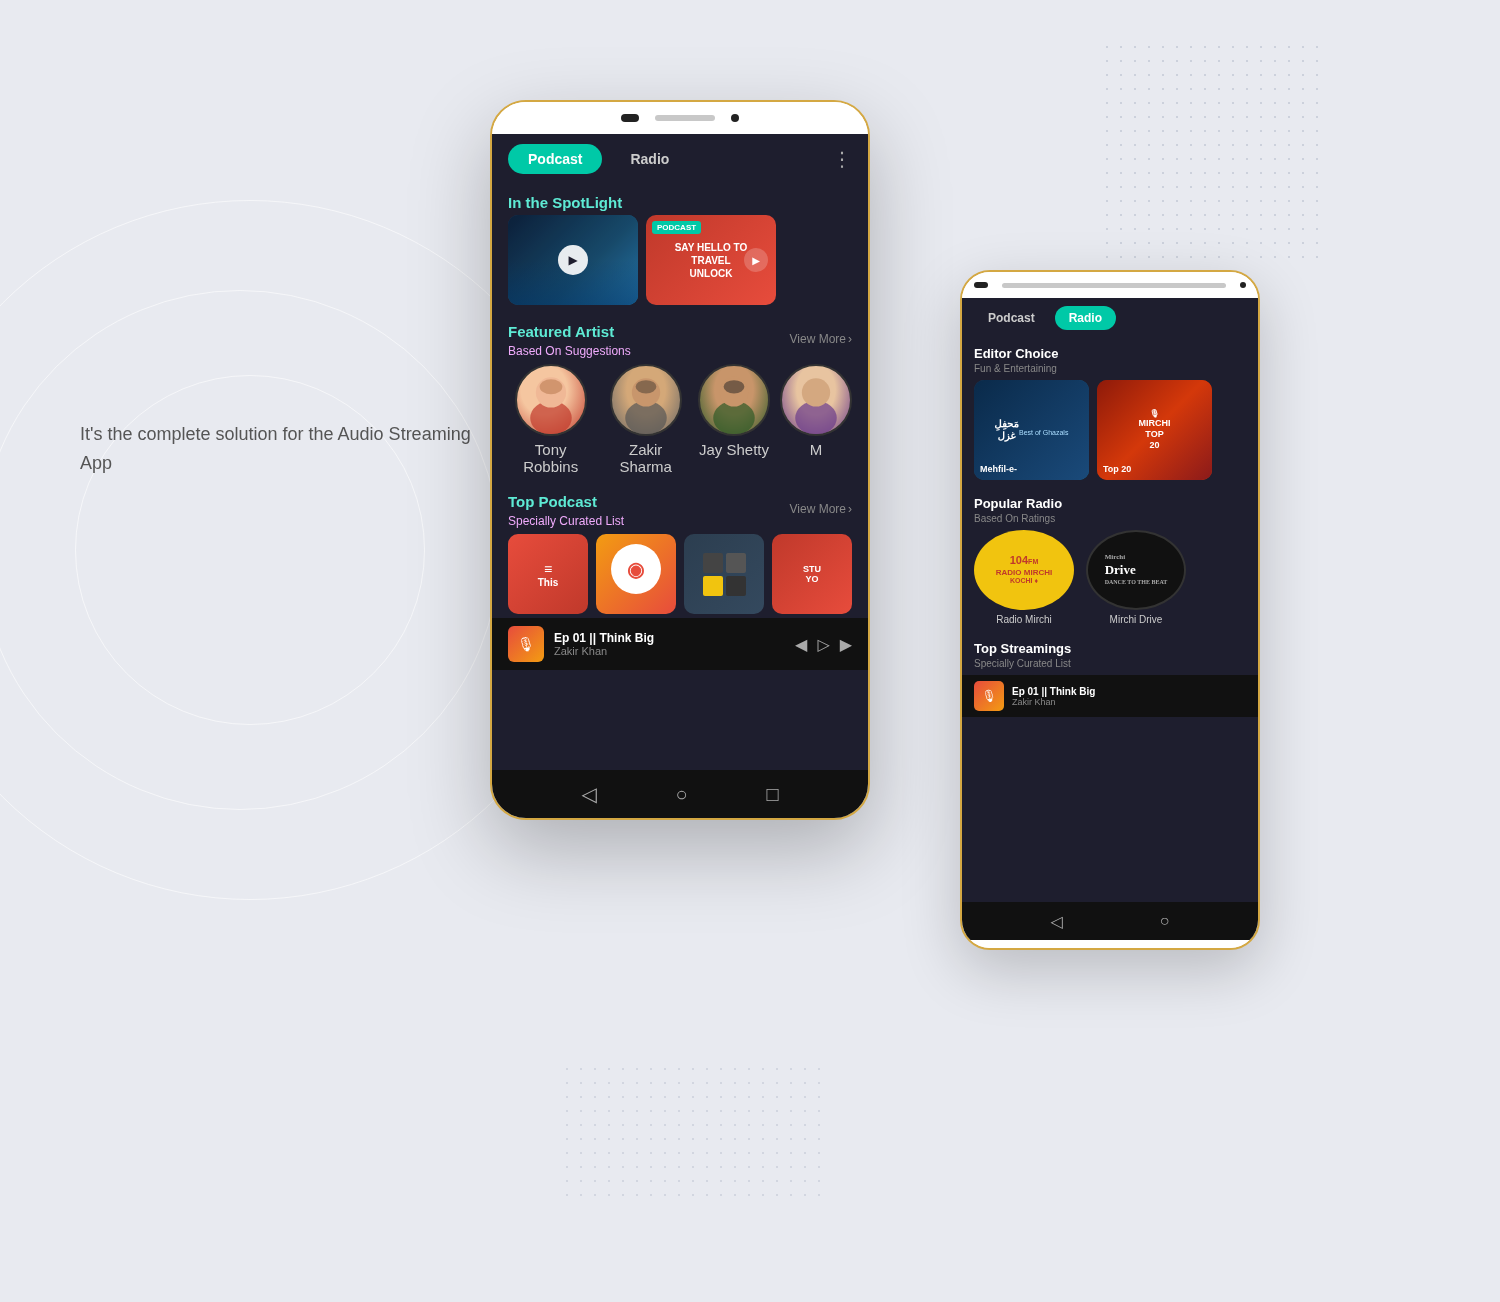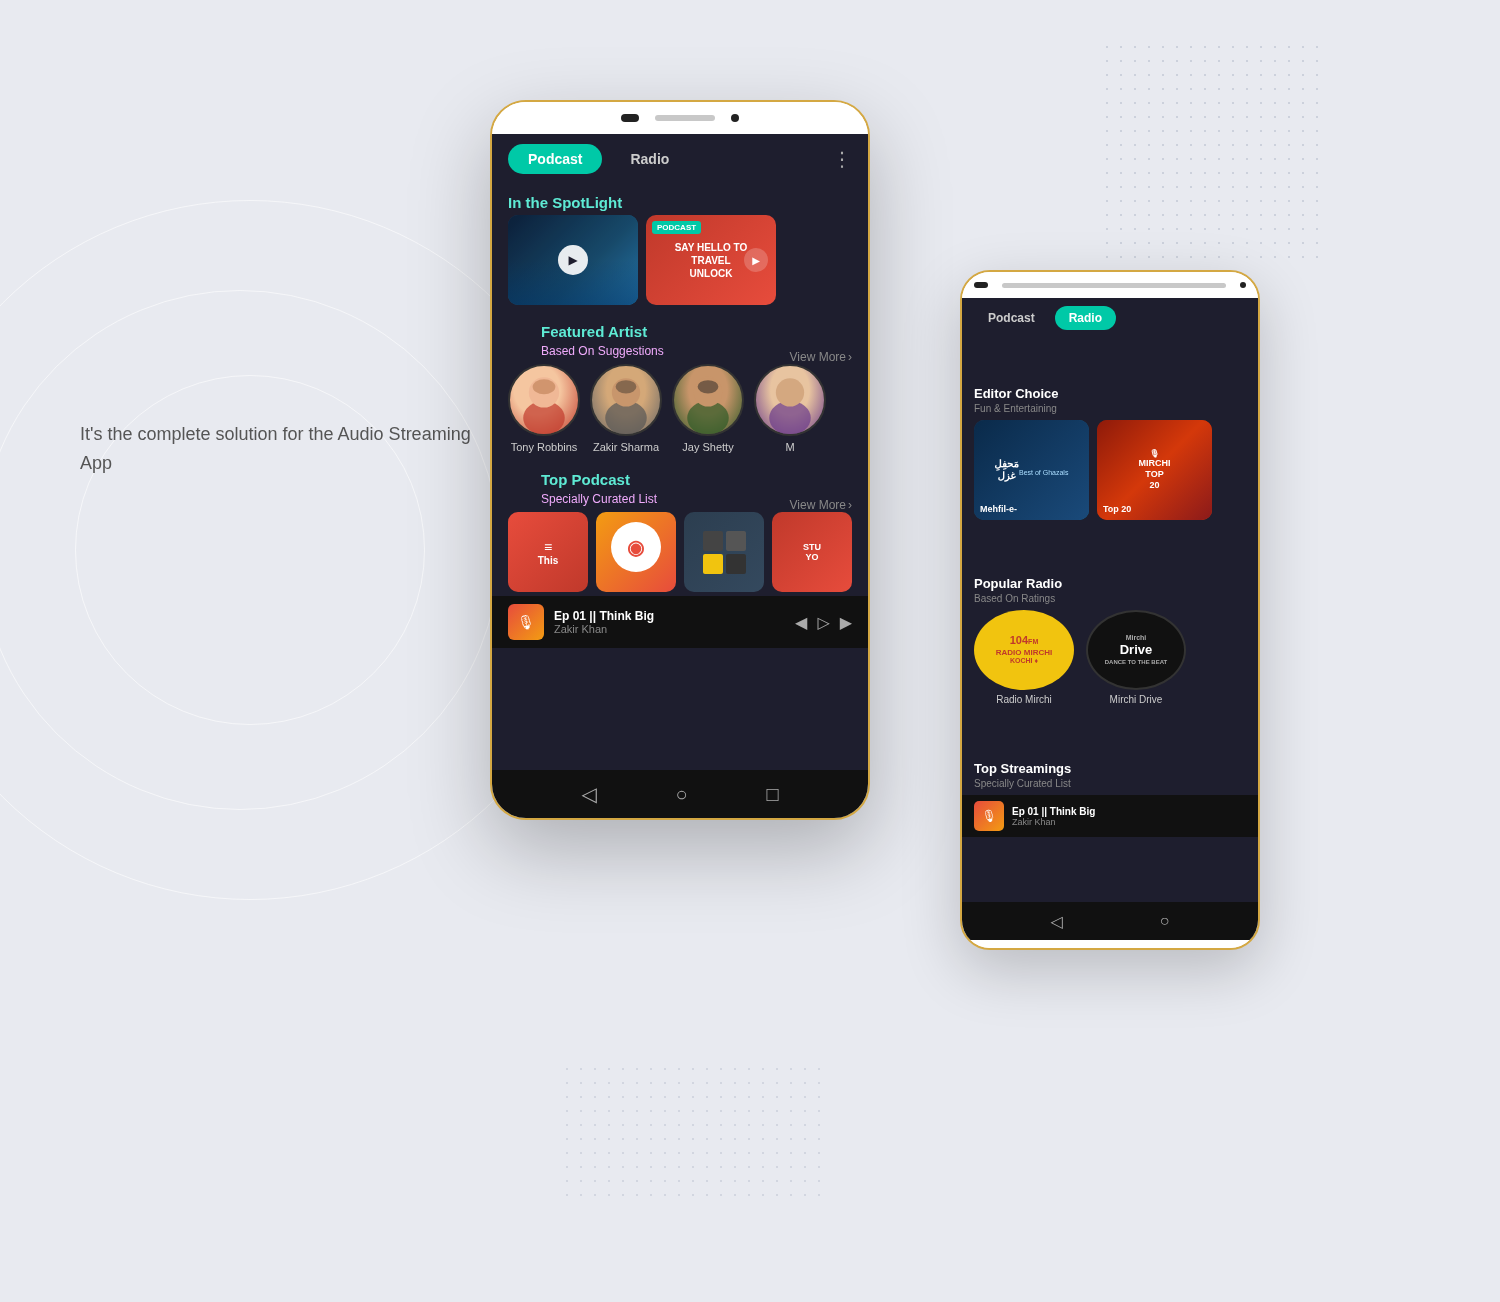--- a/index.html
+++ b/index.html
@@ -188,22 +188,21 @@
       color: #888;
       font-size: 12px;
       margin-left: auto;
       margin-right: 16px;
       display: flex;
       align-items: center;
       gap: 2px;
     }
     .section-header {
       display: flex;
-      align-items: flex-end;
-      padding-left: 33px;
+      align-items: center;
     }
     .section-header-titles { flex: 1; }
 
     
     .spotlight-row {
       display: flex;
       gap: 8px;
       padding: 0 16px 8px;
       overflow: hidden;
     }
@@ -272,21 +271,21 @@
       border: 2px solid #333;
       display: flex;
       align-items: center;
       justify-content: center;
       font-size: 28px;
       color: #fff;
       font-weight: 700;
     }
     .artist-name {
       color: #ccc;
-      font-size: 11px;
+      font-size: 15px;
       text-align: center;
     }
 
     
     .podcast-row {
       display: flex;
       gap: 8px;
       padding: 0 16px 4px;
       overflow: hidden;
     }
@@ -411,21 +410,20 @@
       cursor: pointer;
     }
     .p2-tab-btn.active { background: #00c9a7; color: #fff; }
     .p2-tab-btn.inactive { background: transparent; color: #ccc; }
 
     .p2-section-title {
       color: #fff;
       font-size: 13px;
       font-weight: 700;
       padding: 8px 12px 2px;
-      margin-top: 40px;
     }
     .p2-section-sub {
       color: #888;
       font-size: 10px;
       padding: 0 12px 6px;
     }
 
     .p2-editor-row {
       display: flex;
       gap: 8px;
@@ -749,21 +747,21 @@
             <div style="font-size:8px;font-weight:900;color:#c0392b;text-align:center;line-height:1.2;">
               <div style="font-size:11px;">104<span style="font-size:7px;">FM</span></div>
               <div>RADIO MIRCHI</div>
               <div style="font-size:7px;">KOCHI ♦</div>
             </div>
           </div>
           <div class="p2-radio-label">Radio Mirchi</div>
         </div>
         <div class="p2-radio-item">
           <div style="width:100px;height:80px;border-radius:50%;background:#111;display:flex;align-items:center;justify-content:center;flex-direction:column;border:2px solid #333;overflow:hidden;">
-            <div style="font-size:8px;font-weight:900;color:#fff;text-align:center;line-height:1.3;">
+            <div style="font-size:8px;font-weight:900;color:#fff;text-align:left;line-height:1.3;font-family:Liberation Serif, serif;">
               <div style="font-size:7px;color:#aaa;">Mirchi</div>
               <div style="font-size:13px;font-weight:900;">Drive</div>
               <div style="font-size:6px;color:#aaa;">DANCE TO THE BEAT</div>
             </div>
           </div>
           <div class="p2-radio-label">Mirchi Drive</div>
         </div>
       </div>
 
       <div class="p2-section-title">Top Streamings</div>

